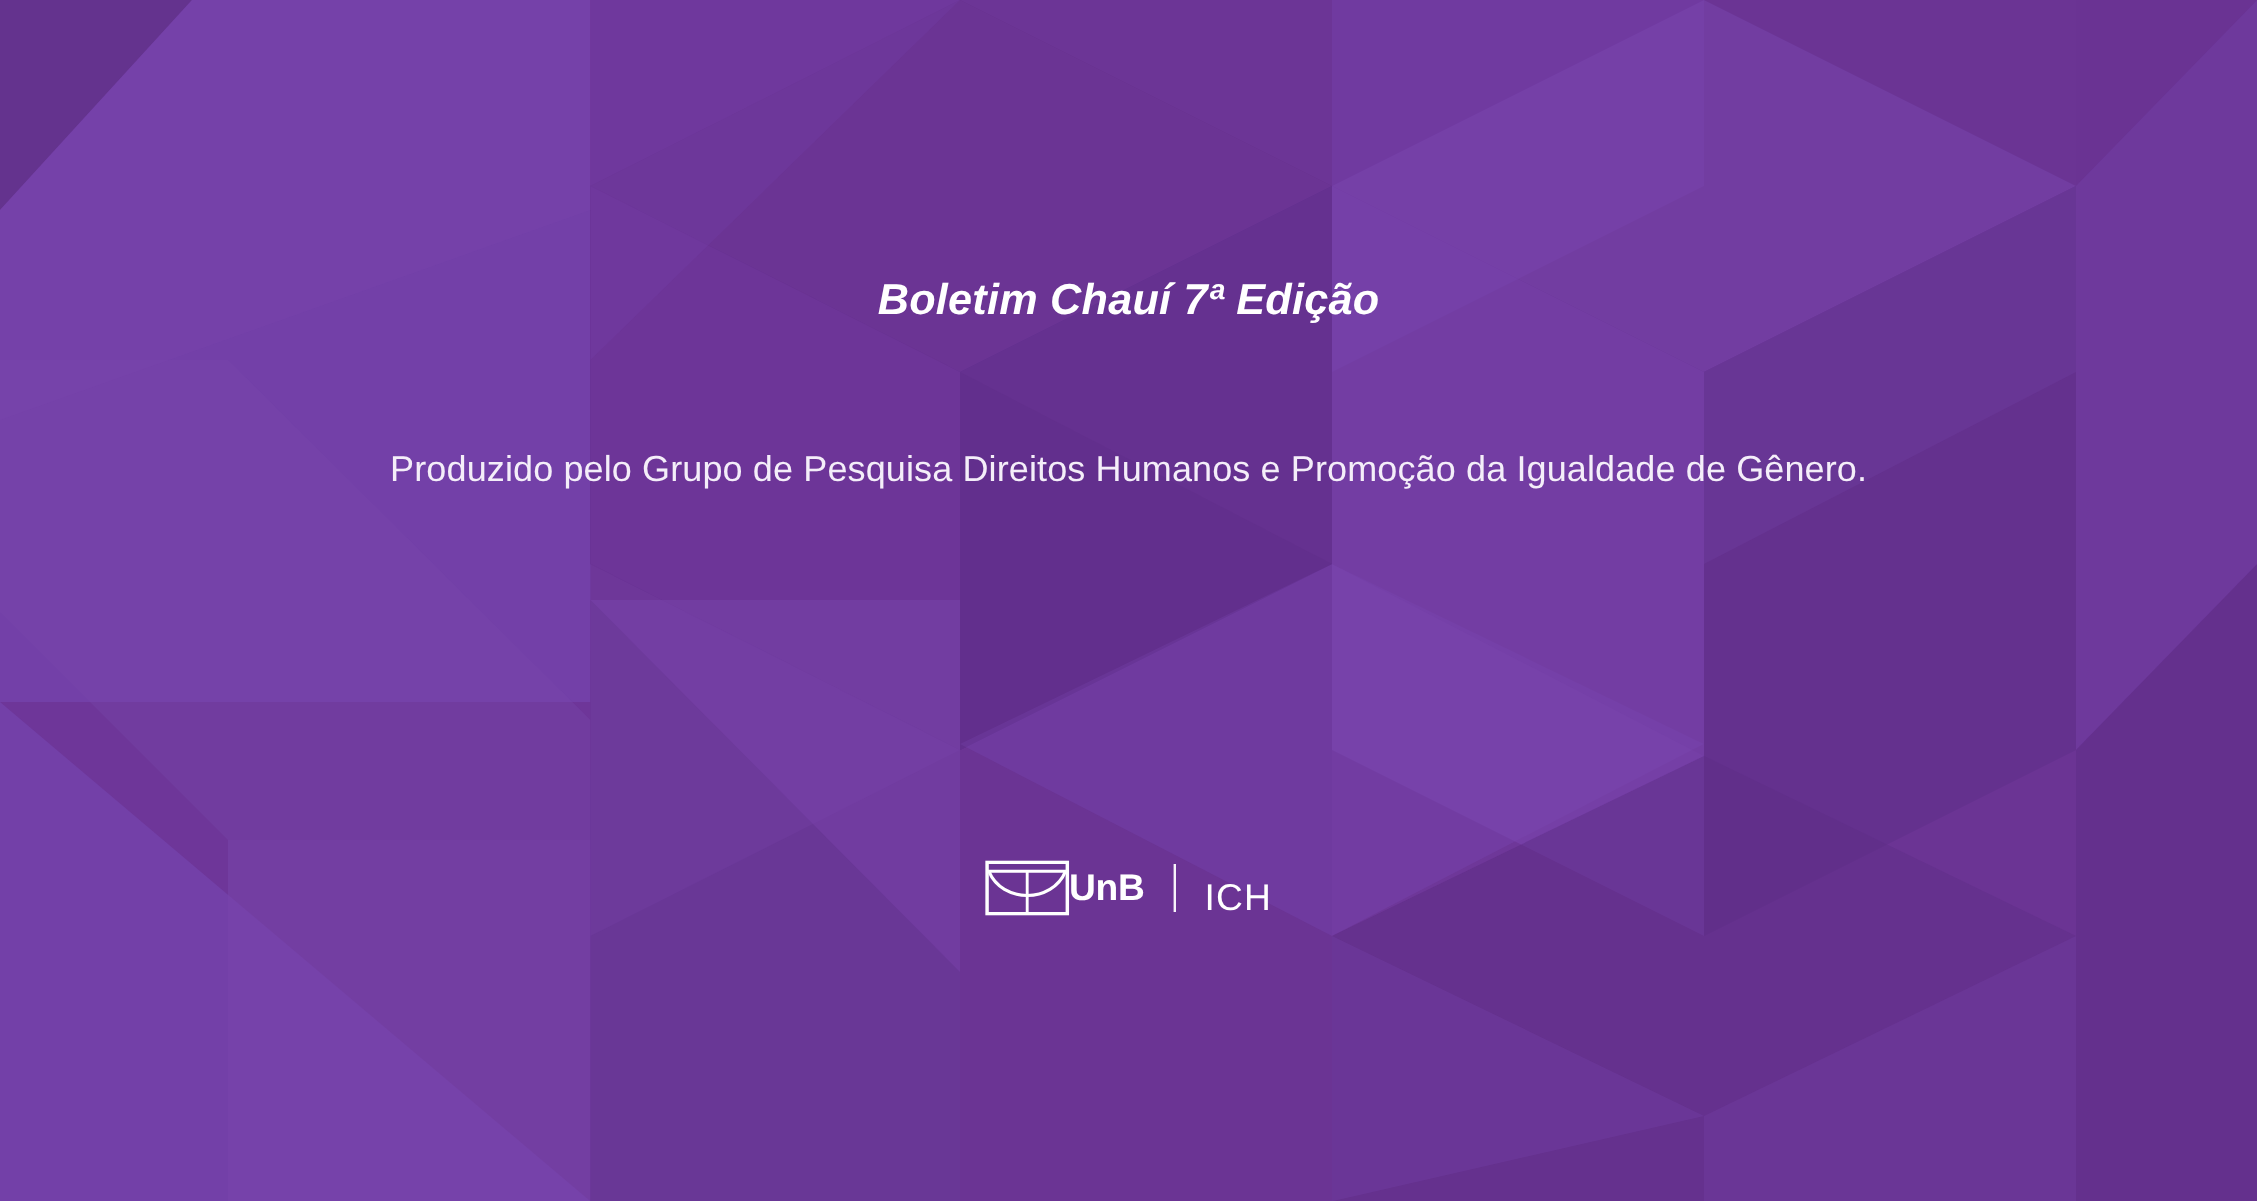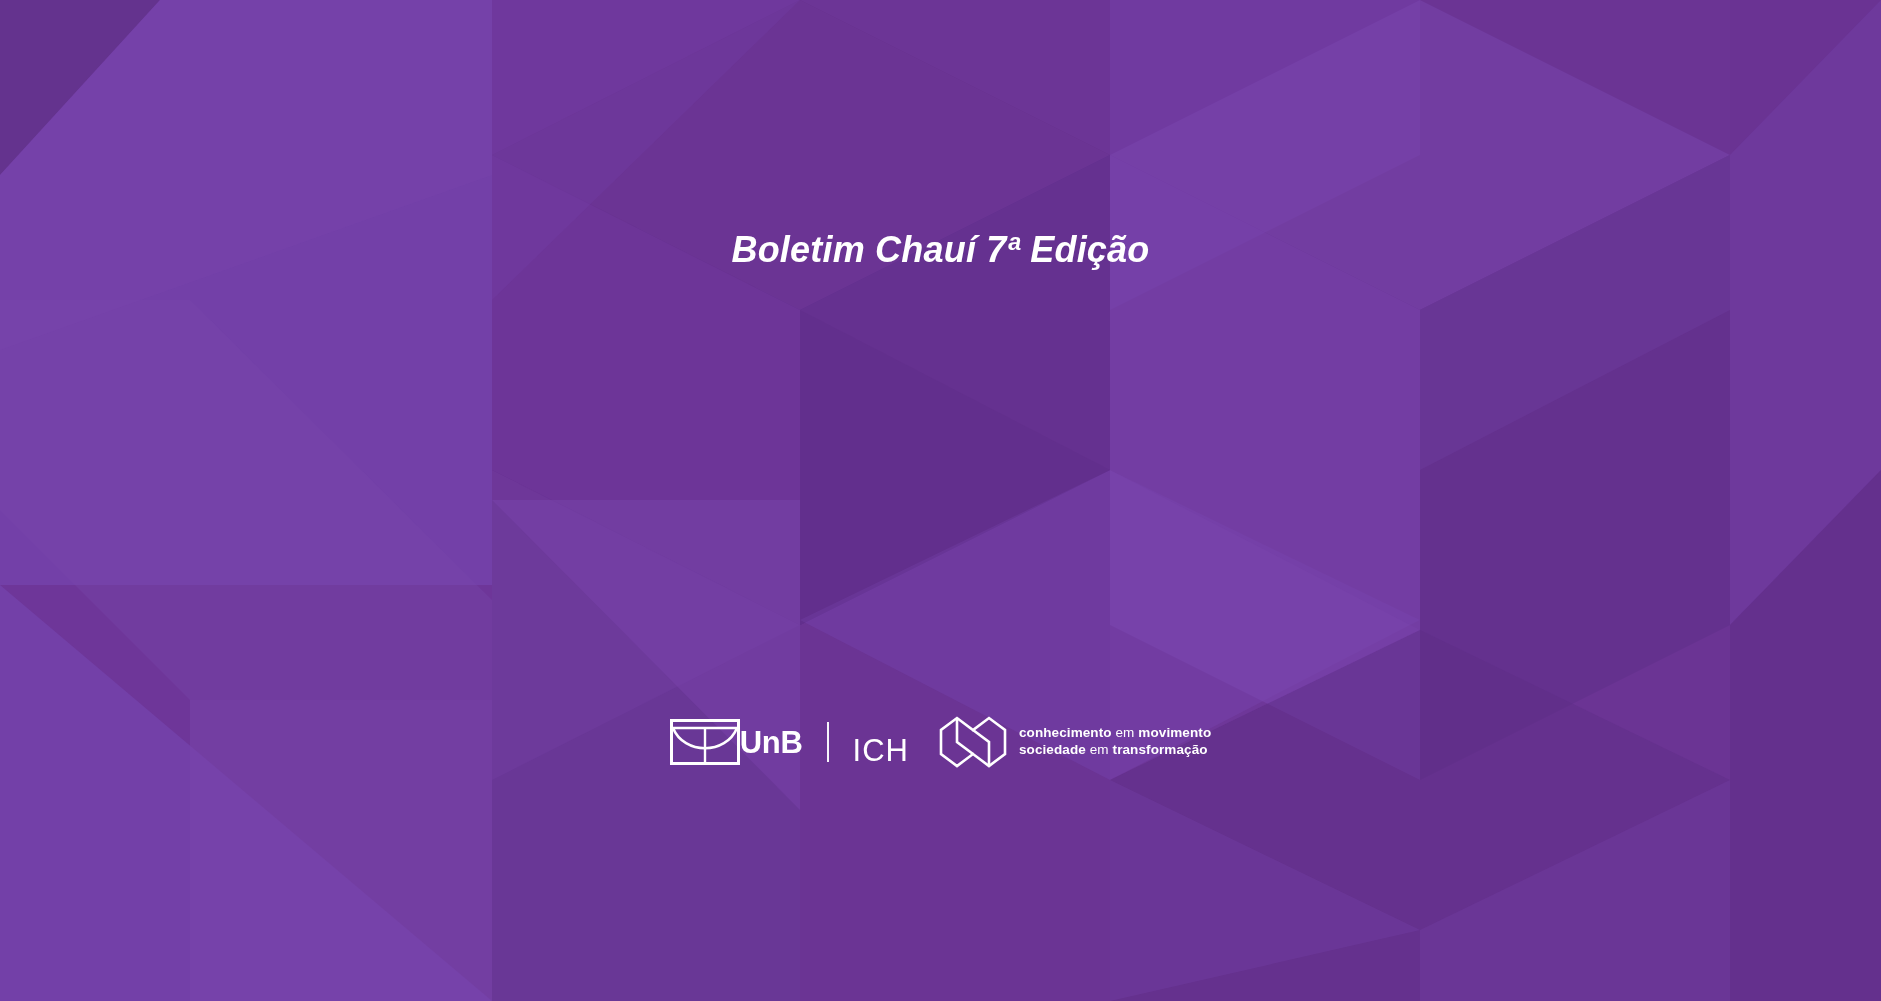--- a/index.html
+++ b/index.html
@@ -189,54 +189,34 @@
       <polygon points="800,310 1110,470 800,625" fill="#5b2c84" opacity="0.25"></polygon>
       <polygon points="492,470 800,625 492,780" fill="#7d48b0" opacity="0.18"></polygon>
       <polygon points="1110,470 1420,630 1110,780" fill="#8450b8" opacity="0.14"></polygon>
     </g>
   </svg>
 
   <div class="content-layer">
 
     <div class="deck-title">Boletim Chauí 7ª Edição</div>
 
+    <div class="deck-subtitle">Produzido pelo Grupo de Pesquisa Direitos Humanos e Promoção da Igualdade de Gênero.</div>
 
     <div class="logo-bar">
 
       <div class="unb-lockup">
         <svg class="unb-mark" width="70" height="46" viewBox="0 0 70 46" xmlns="http://www.w3.org/2000/svg">
           <rect x="1.5" y="1.5" width="67" height="43" fill="none" stroke="#ffffff" stroke-width="3"></rect>
           <line x1="1.5" y1="9" x2="68.5" y2="9" stroke="#ffffff" stroke-width="2.4"></line>
           <line x1="35" y1="9" x2="35" y2="44.5" stroke="#ffffff" stroke-width="2.4"></line>
           <path d="M3 9 C 14 36, 56 36, 67 9" fill="none" stroke="#ffffff" stroke-width="2.6"></path>
         </svg>
         <div class="unb-wordmark">UnB</div>
       </div>
 
       <div class="logo-divider"></div>
 
       <div class="ich-wordmark">ICH</div>
 
-      <div class="ich-slogan-lockup">
-        <svg class="ich-mark" width="68" height="52" viewBox="0 0 68 52" xmlns="http://www.w3.org/2000/svg">
-          <g fill="none" stroke="#ffffff" stroke-width="2.6" stroke-linejoin="miter">
-            <path d="M2 14 L2 38 L18 50 L34 38 L50 50 L66 38 L66 14 L50 2 L34 14 L18 2 Z"></path>
-            <path d="M18 2 L18 26 L34 38"></path>
-            <path d="M50 50 L50 26 L34 14"></path>
-          </g>
-        </svg>
-        <div class="slogan">
-          <div>
-            <span class="b">conhecimento</span>
-            <span class="l">em</span>
-            <span class="b">movimento</span>
-          </div>
-          <div>
-            <span class="b">sociedade</span>
-            <span class="l">em</span>
-            <span class="b">transformação</span>
-          </div>
-        </div>
-      </div>
 
     </div>
   </div>
 </div>
 
 </body></html>

